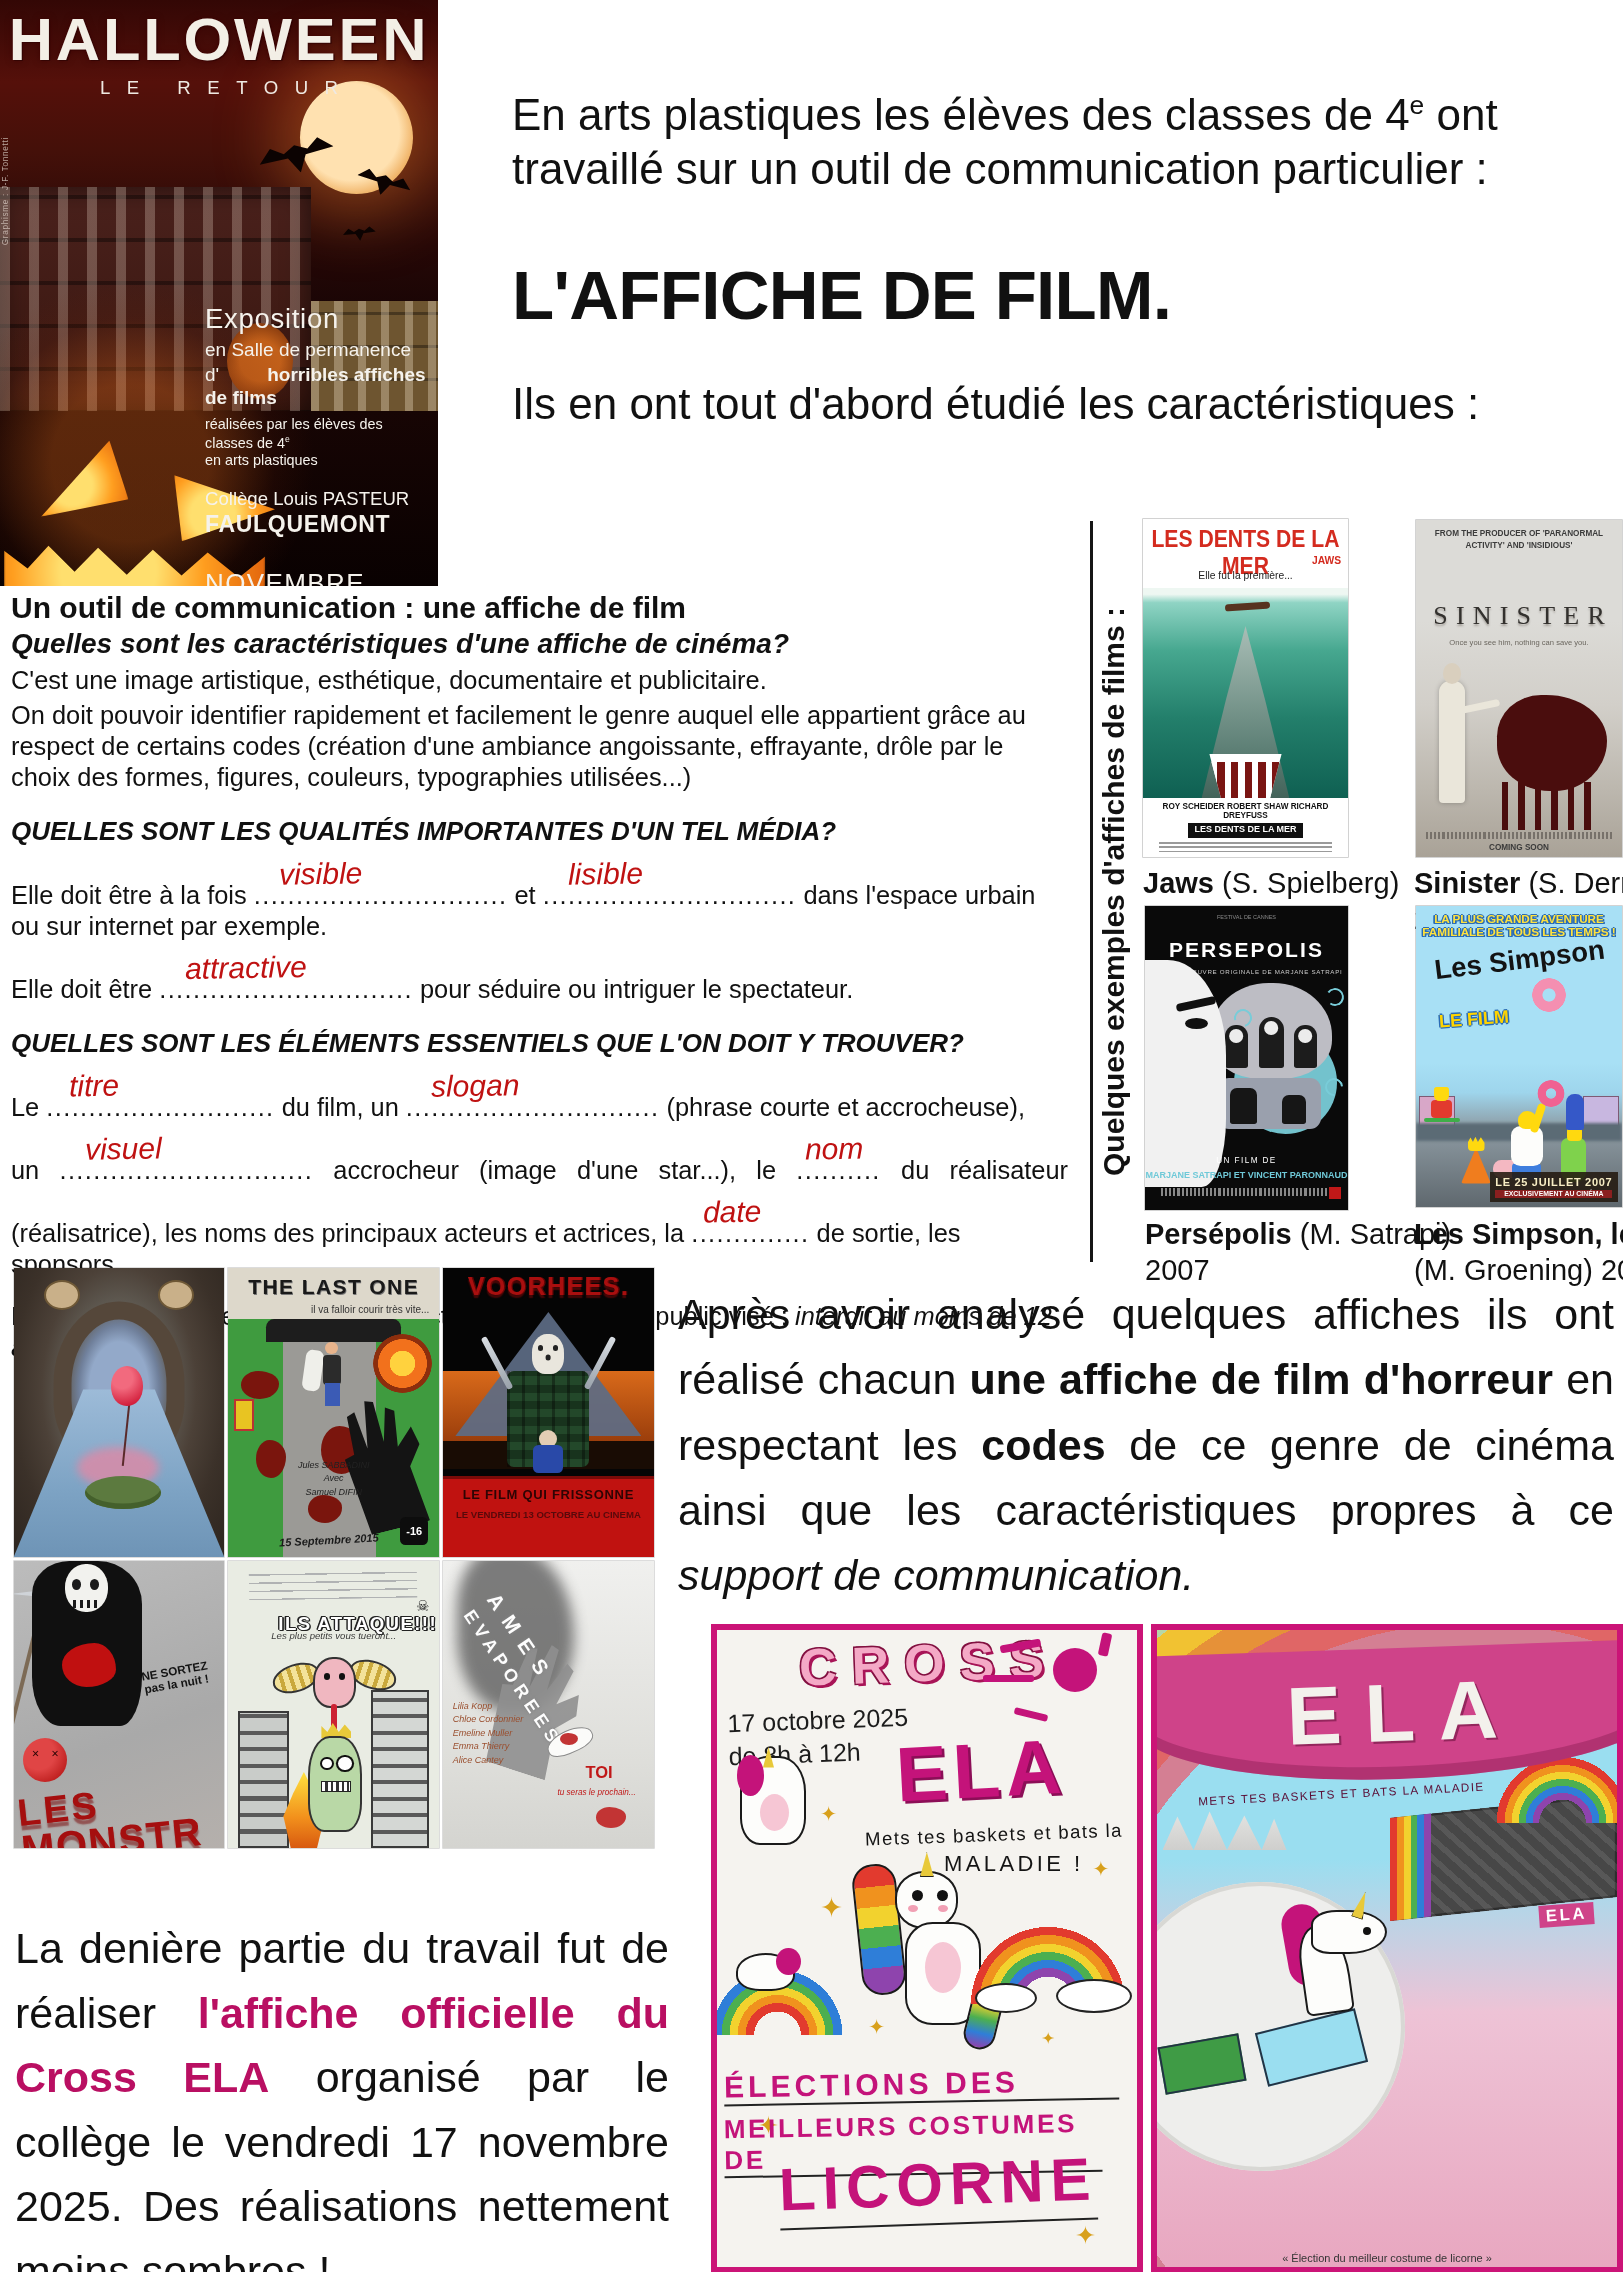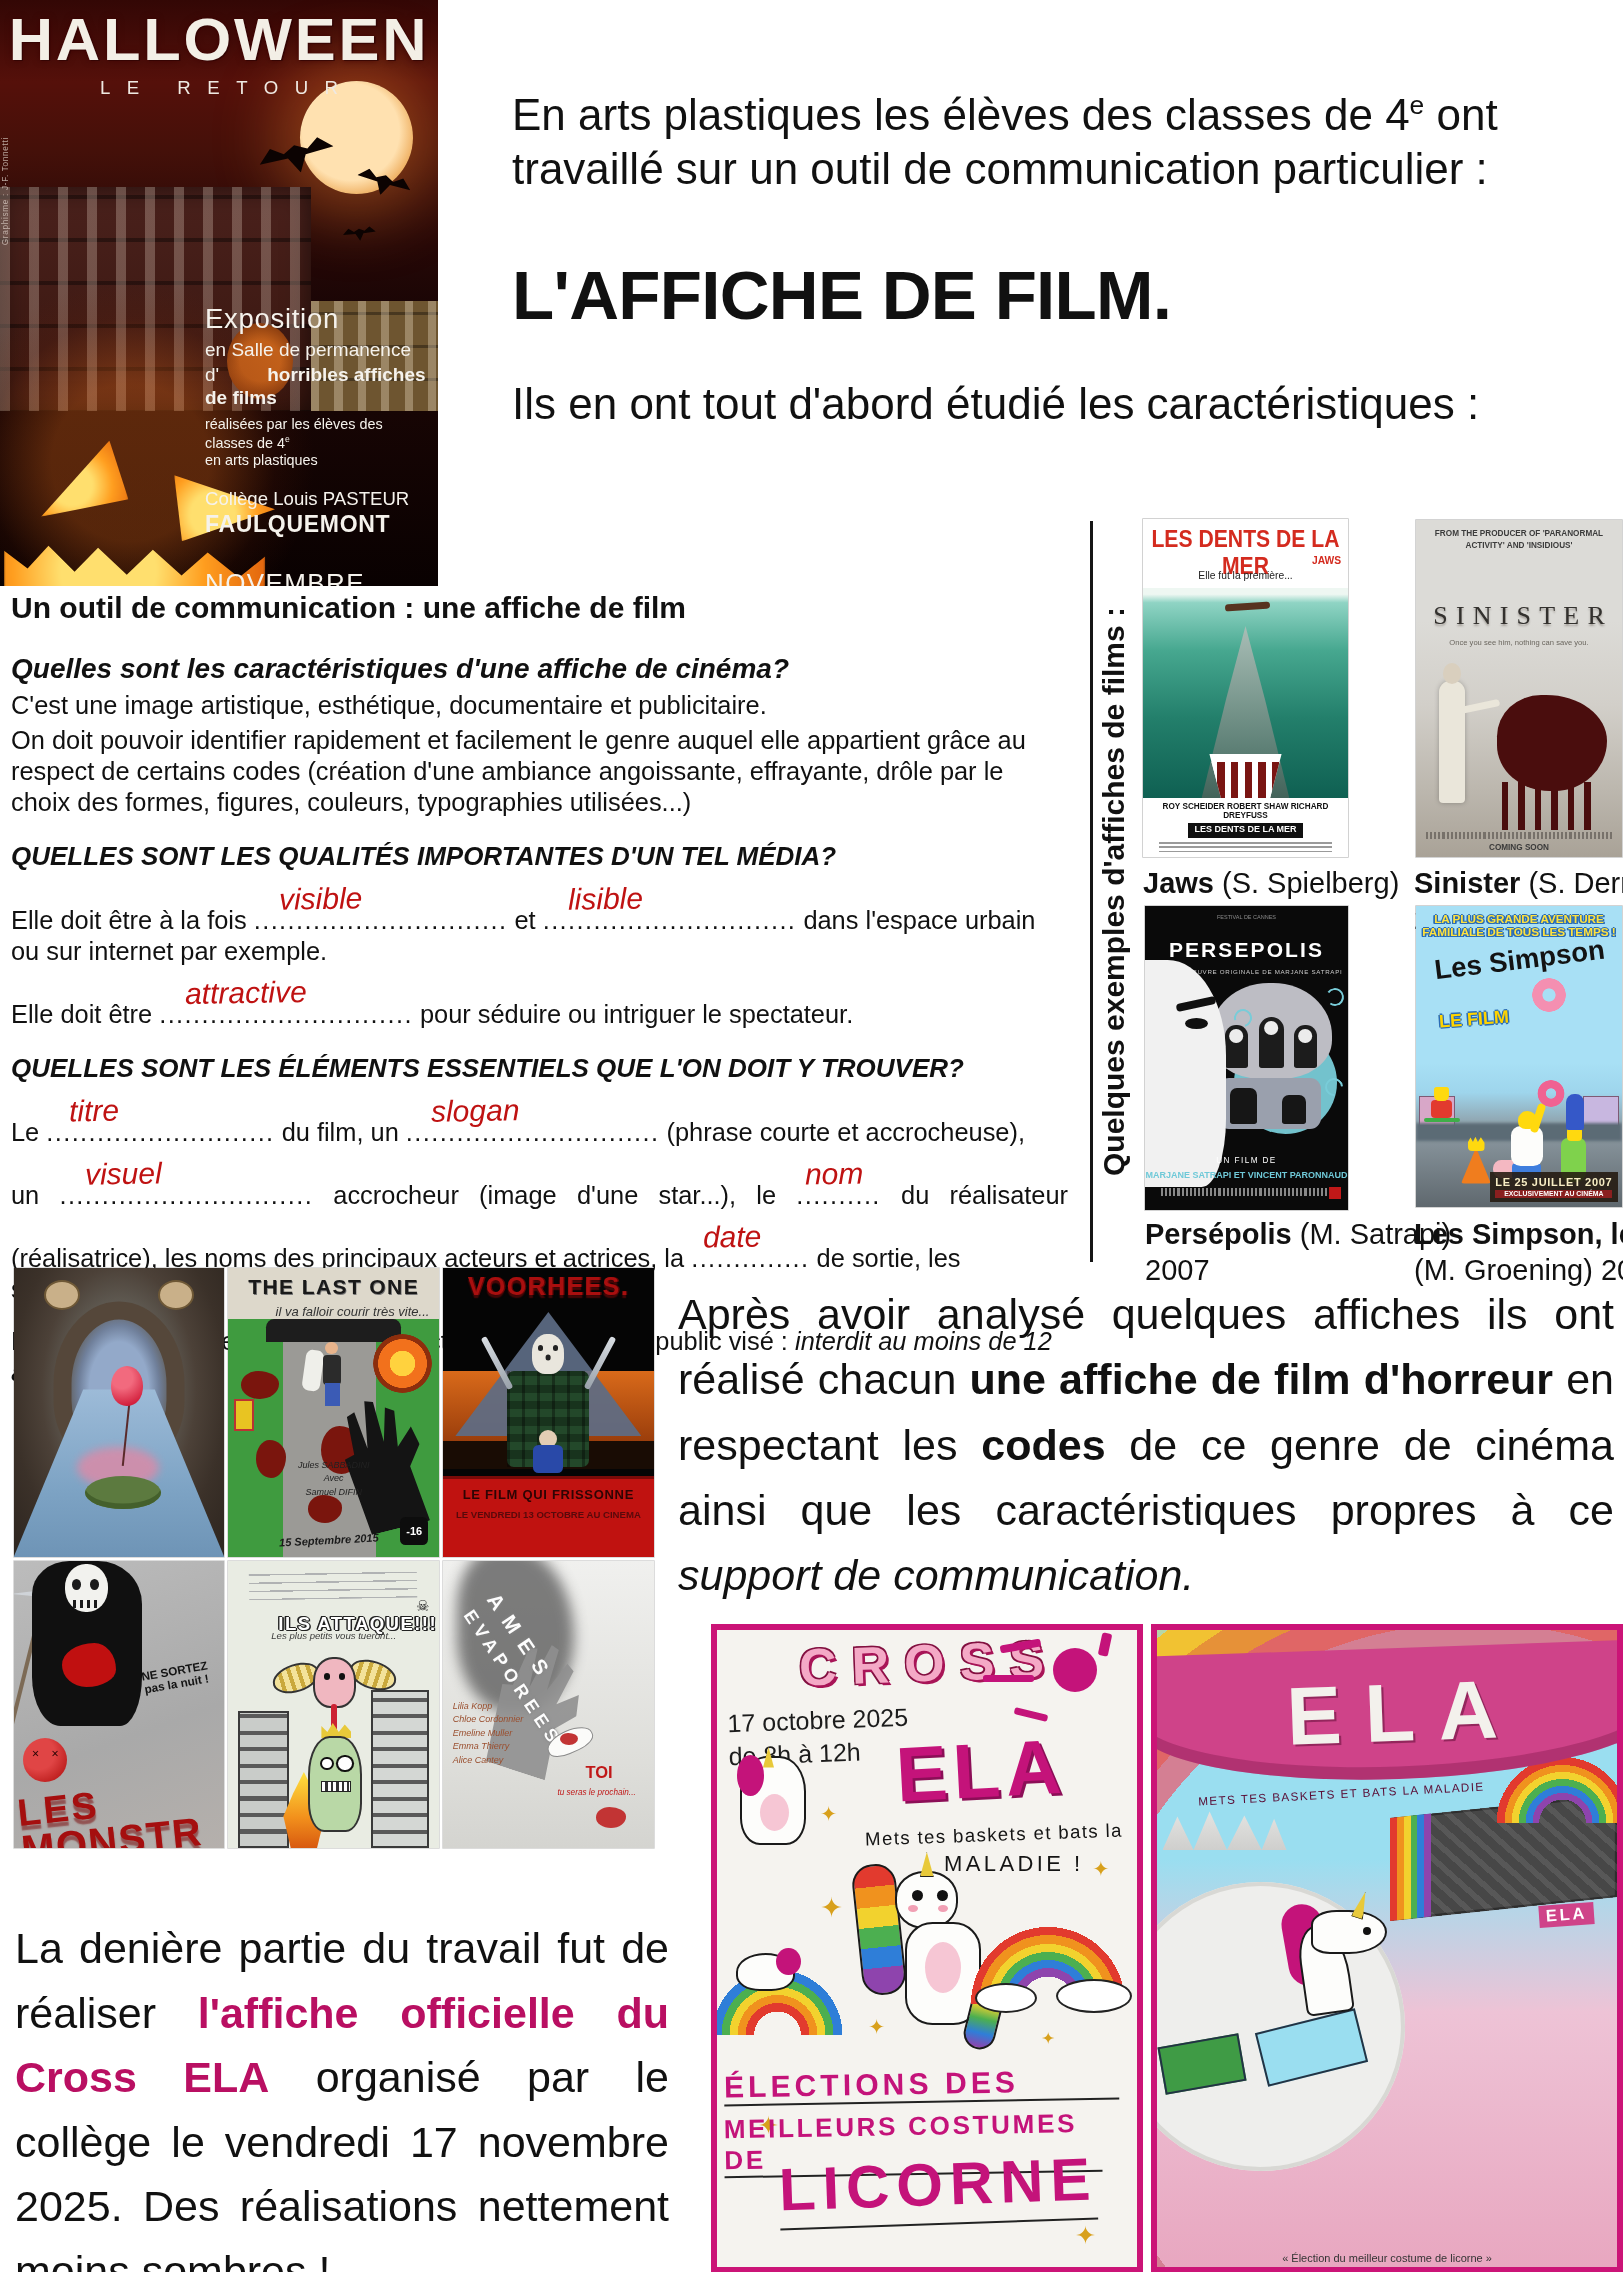--- a/index.html
+++ b/index.html
@@ -64,21 +64,21 @@
   
   #intro-p1{left:512px;top:88px;width:1079px;font-size:44px;line-height:1.23;}
   #intro-p1 sup,#hp sup{font-size:.6em;}
   #intro-title{left:512px;top:256px;font-size:69px;letter-spacing:-0.7px;}
   #intro-title .tb{font-weight:bold;}
   #intro-p2{left:512px;top:379px;width:1079px;font-size:44px;}
 
   
   #ws{left:11px;top:590px;width:1057px;font-size:25.4px;line-height:1.22;}
   #ws .ws-h{font-size:30px;font-weight:bold;}
-  #ws .ws-q1{font-size:28px;font-weight:bold;font-style:italic;margin-top:25px;}
+  #ws .ws-q1{font-size:28px;font-weight:bold;font-style:italic;margin-top:0;}
   #ws .ws-a{margin-top:4.1px;}
   #ws .ws-qcaps{font-size:26px;font-weight:bold;font-style:italic;margin-top:23.4px;}
   #ws .fill-p{margin-top:32px;}
   .fill{position:relative;display:inline-block;}
   .fill .dots{letter-spacing:1.4px;}
   .fill .ans{position:absolute;left:10%;bottom:18px;color:var(--red);font-style:italic;
       font-size:30px;white-space:nowrap;transform:rotate(-1deg);}
   #ws .just{text-align:justify;text-align-last:justify;}
   #ws .note{margin-top:20.6px;}
 
@@ -215,21 +215,21 @@
       background:radial-gradient(circle at 35% 30%,#f26a7e 0 30%,#d21f3c 80%);}
   #t1 .string{position:absolute;left:53%;top:47%;width:2.1px;height:62px;background:#5a2a2a;transform:rotate(6deg);}
   #t1 .pink{position:absolute;left:30%;top:62%;width:82px;height:41px;border-radius:50%;background:#d98ba8;filter:blur(4.1px);opacity:.85;}
   #t1 .croc{position:absolute;left:34%;top:72%;width:76px;height:33px;border-radius:50%;background:#5c7a3f;
       box-shadow:inset 0 -5.5px 0 #44602c;}
 
   
   #t2{background:#ddd8cb;}
   #t2 .tt{position:absolute;top:6.9px;width:100%;text-align:center;font-size:21px;font-weight:bold;letter-spacing:1.4px;color:#191919;
       text-shadow:0.7px 0.7px 0 #777;}
-  #t2 .tag{position:absolute;top:36px;right:9.6px;font-size:13px;font-style:italic;color:#333;}
+  #t2 .tag{position:absolute;top:36px;right:9.6px;font-size:10px;color:#333;}
   #t2 .crowd{position:absolute;top:51px;left:18%;width:64%;height:23.4px;background:#1d1d1d;border-radius:8.2px 8.2px 0 0;}
   #t2 .grassL{position:absolute;top:51px;left:0;width:26%;height:100%;background:#3f9b3f;}
   #t2 .grassR{position:absolute;top:51px;right:0;width:30%;height:100%;background:#3f9b3f;}
   #t2 .path{position:absolute;top:51px;left:26%;width:44%;height:100%;background:#9b9a96;}
   .blob{position:absolute;background:#7a150d;border-radius:45% 55% 50% 50%/50% 45% 55% 50%;}
   #t2 .bl1{top:103px;left:12.4px;width:38px;height:27.5px;}
   #t2 .bl2{top:172px;left:27.5px;width:30px;height:38px;}
   #t2 .bl3{top:158px;left:44%;width:41px;height:48px;}
   #t2 .bl4{top:227px;left:38%;width:34px;height:27.5px;}
   #t2 .car{position:absolute;top:131px;left:5.5px;width:20.6px;height:32px;background:#e8c422;border:2.1px solid #b33;}

